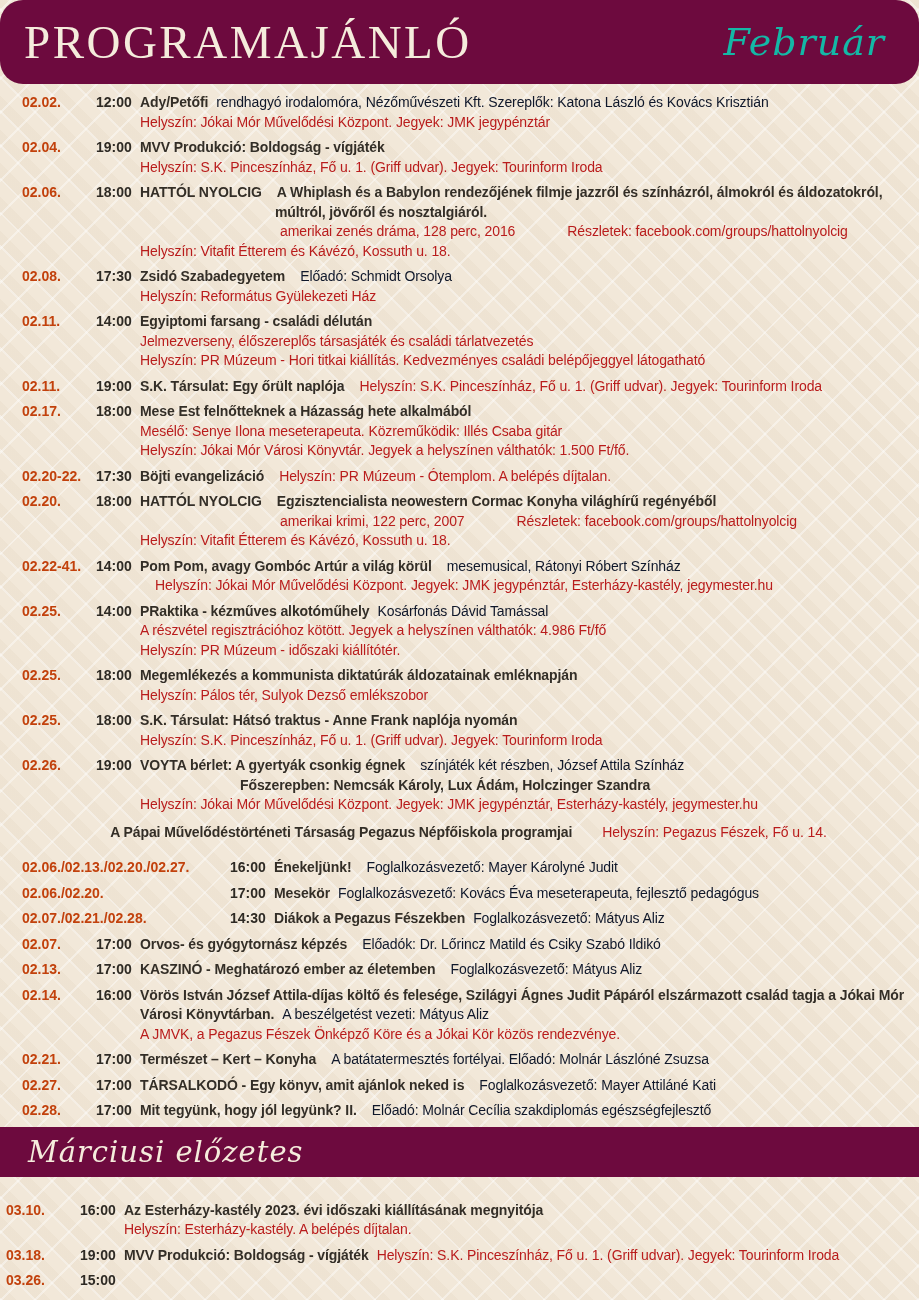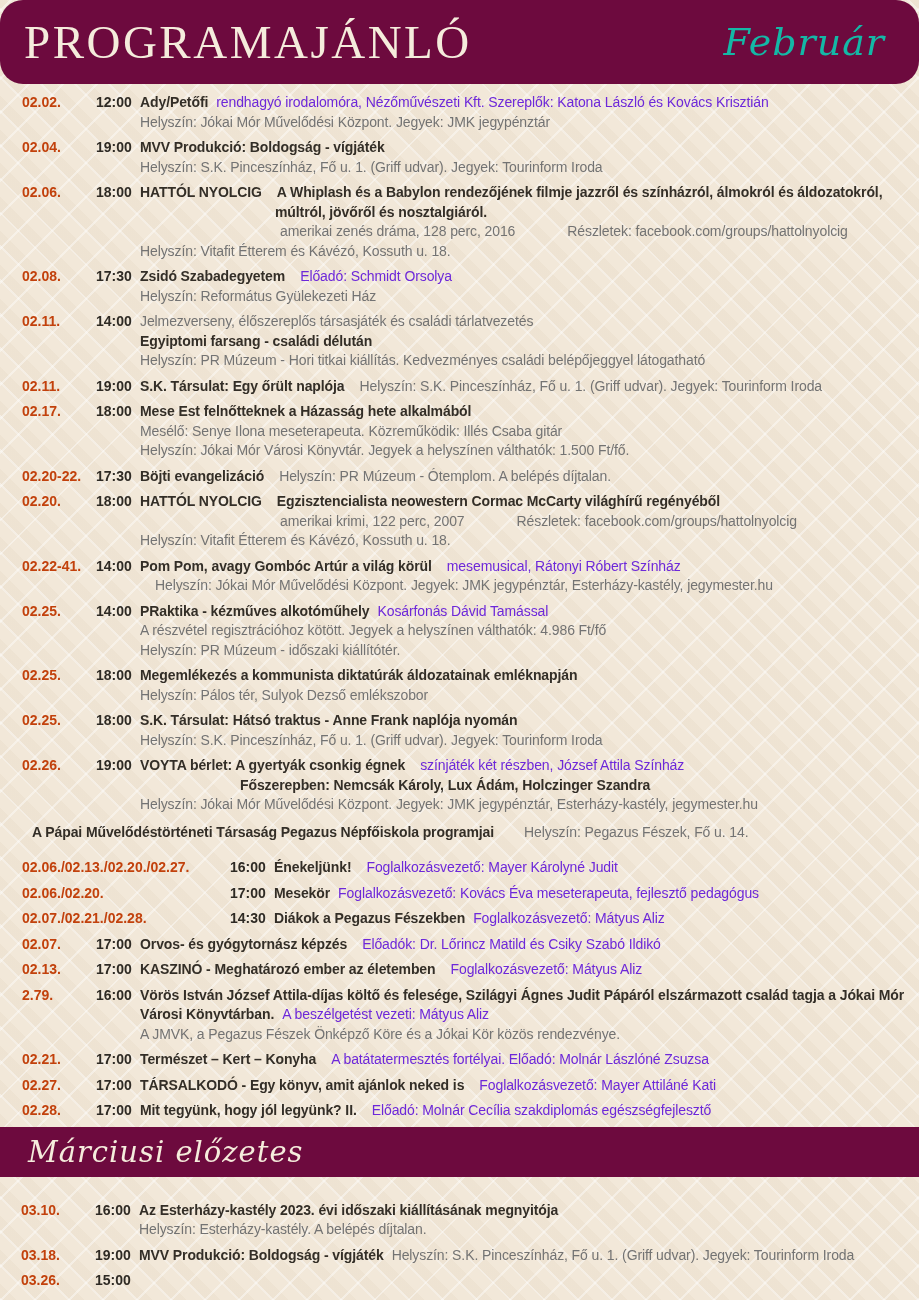--- a/index.html
+++ b/index.html
@@ -28,36 +28,36 @@
   }
   .sections{padding:9px 4px 0 22px;}
   .row{display:flex;margin-bottom:6px;}
   .date{min-width:74px;font-weight:700;color:#c2410c;line-height:19.5px;flex-shrink:0;}
   .date.wide{min-width:208px;}
   .time{min-width:44px;font-weight:700;color:#2e2a24;line-height:19.5px;flex-shrink:0;}
   .content{flex:1;letter-spacing:-0.1px;}
   .line{line-height:19.5px;}
   .line.hang{padding-left:135px;text-indent:-135px;}
   span.b{font-weight:700;color:#332e27;}
-  span.m{color:#6d28d9;}
-  span.d{color:#737373;}
+  span.m{color:#0f172a;}
+  span.d{color:#b91c1c;}
   .gxs{margin-right:8px;text-align:center;}
   .gsm{margin-right:15px;}
   .gmd{margin-right:30px;}
   .glg{margin-right:52px;}
-  .intro{margin:2px 10px 7px;line-height:19.5px;letter-spacing:-0.1px;}
+  .intro{margin:2px 10px 7px;line-height:19.5px;letter-spacing:-0.1px;text-align:center;}
   .bar{
     background:#6d0a3e;height:50px;margin:6px 0 12px 0;
     display:flex;align-items:center;padding-left:28px;box-sizing:border-box;
   }
   .bar-label{
     font-family:"DejaVu Serif",serif;font-style:italic;font-weight:400;
     font-size:29px;color:#f5ecdc;letter-spacing:1px;
   }
-  .march-events{padding:12px 4px 0 21px;}
+  .march-events{padding:12px 4px 0 6px;}
 </style>
 </head>
 <body>
 
 <header class="topbar">
   <h1 class="title">PROGRAMAJÁNLÓ</h1>
   <div class="month">Február</div>
 </header>
 
 <div id="sections">
@@ -92,22 +92,22 @@
         <div class="time">17:30</div>
         <div class="content">
           <div class="line"><span class="b gsm">Zsidó Szabadegyetem</span><span class="m">Előadó: Schmidt Orsolya</span></div>
           <div class="line"><span class="d">Helyszín: Református Gyülekezeti Ház</span></div>
         </div>
       </div>
       <div class="row">
         <div class="date">02.11.</div>
         <div class="time">14:00</div>
         <div class="content">
+          <div class="line"><span class="b">Egyiptomi farsang - családi délután</span></div>
           <div class="line"><span class="d">Jelmezverseny, élőszereplős társasjáték és családi tárlatvezetés</span></div>
-          <div class="line"><span class="b">Egyiptomi farsang - családi délután</span></div>
           <div class="line"><span class="d">Helyszín: PR Múzeum - Hori titkai kiállítás. Kedvezményes családi belépőjeggyel látogatható</span></div>
         </div>
       </div>
       <div class="row">
         <div class="date">02.11.</div>
         <div class="time">19:00</div>
         <div class="content">
           <div class="line"><span class="b gsm">S.K. Társulat: Egy őrült naplója</span><span class="d">Helyszín: S.K. Pinceszínház, Fő u. 1. (Griff udvar). Jegyek: Tourinform Iroda</span></div>
         </div>
       </div>
@@ -124,21 +124,21 @@
         <div class="date">02.20-22.</div>
         <div class="time">17:30</div>
         <div class="content">
           <div class="line"><span class="b gsm">Böjti evangelizáció</span><span class="d">Helyszín: PR Múzeum - Ótemplom. A belépés díjtalan.</span></div>
         </div>
       </div>
       <div class="row">
         <div class="date">02.20.</div>
         <div class="time">18:00</div>
         <div class="content">
-          <div class="line hang"><span class="b gsm">HATTÓL NYOLCIG</span><span class="b">Egzisztencialista neowestern Cormac McCarty világhírű regényéből</span></div>
+          <div class="line hang"><span class="b gsm">HATTÓL NYOLCIG</span><span class="b">Egzisztencialista neowestern Cormac Konyha világhírű regényéből</span></div>
           <div class="line" style="padding-left: 140px;"><span class="d glg">amerikai krimi, 122 perc, 2007</span><span class="d">Részletek: facebook.com/groups/hattolnyolcig</span></div>
           <div class="line"><span class="d">Helyszín: Vitafit Étterem és Kávézó, Kossuth u. 18.</span></div>
         </div>
       </div>
       <div class="row">
         <div class="date">02.22-41.</div>
         <div class="time">14:00</div>
         <div class="content">
           <div class="line"><span class="b gsm">Pom Pom, avagy Gombóc Artúr a világ körül</span><span class="m">mesemusical, Rátonyi Róbert Színház</span></div>
           <div class="line" style="padding-left: 15px;"><span class="d">Helyszín: Jókai Mór Művelődési Központ. Jegyek: JMK jegypénztár, Esterházy-kastély, jegymester.hu</span></div>
@@ -212,21 +212,21 @@
         </div>
       </div>
       <div class="row">
         <div class="date">02.13.</div>
         <div class="time">17:00</div>
         <div class="content">
           <div class="line"><span class="b gsm">KASZINÓ - Meghatározó ember az életemben</span><span class="m">Foglalkozásvezető: Mátyus Aliz</span></div>
         </div>
       </div>
       <div class="row">
-        <div class="date">2.79.</div>
+        <div class="date">02.14.</div>
         <div class="time">16:00</div>
         <div class="content">
           <div class="line"><span class="b gxs">Vörös István József Attila-díjas költő és felesége, Szilágyi Ágnes Judit Pápáról elszármazott család tagja a Jókai Mór Városi Könyvtárban.</span><span class="m">A beszélgetést vezeti: Mátyus Aliz</span></div>
           <div class="line"><span class="d">A JMVK, a Pegazus Fészek Önképző Köre és a Jókai Kör közös rendezvénye.</span></div>
         </div>
       </div>
       <div class="row">
         <div class="date">02.21.</div>
         <div class="time">17:00</div>
         <div class="content">

